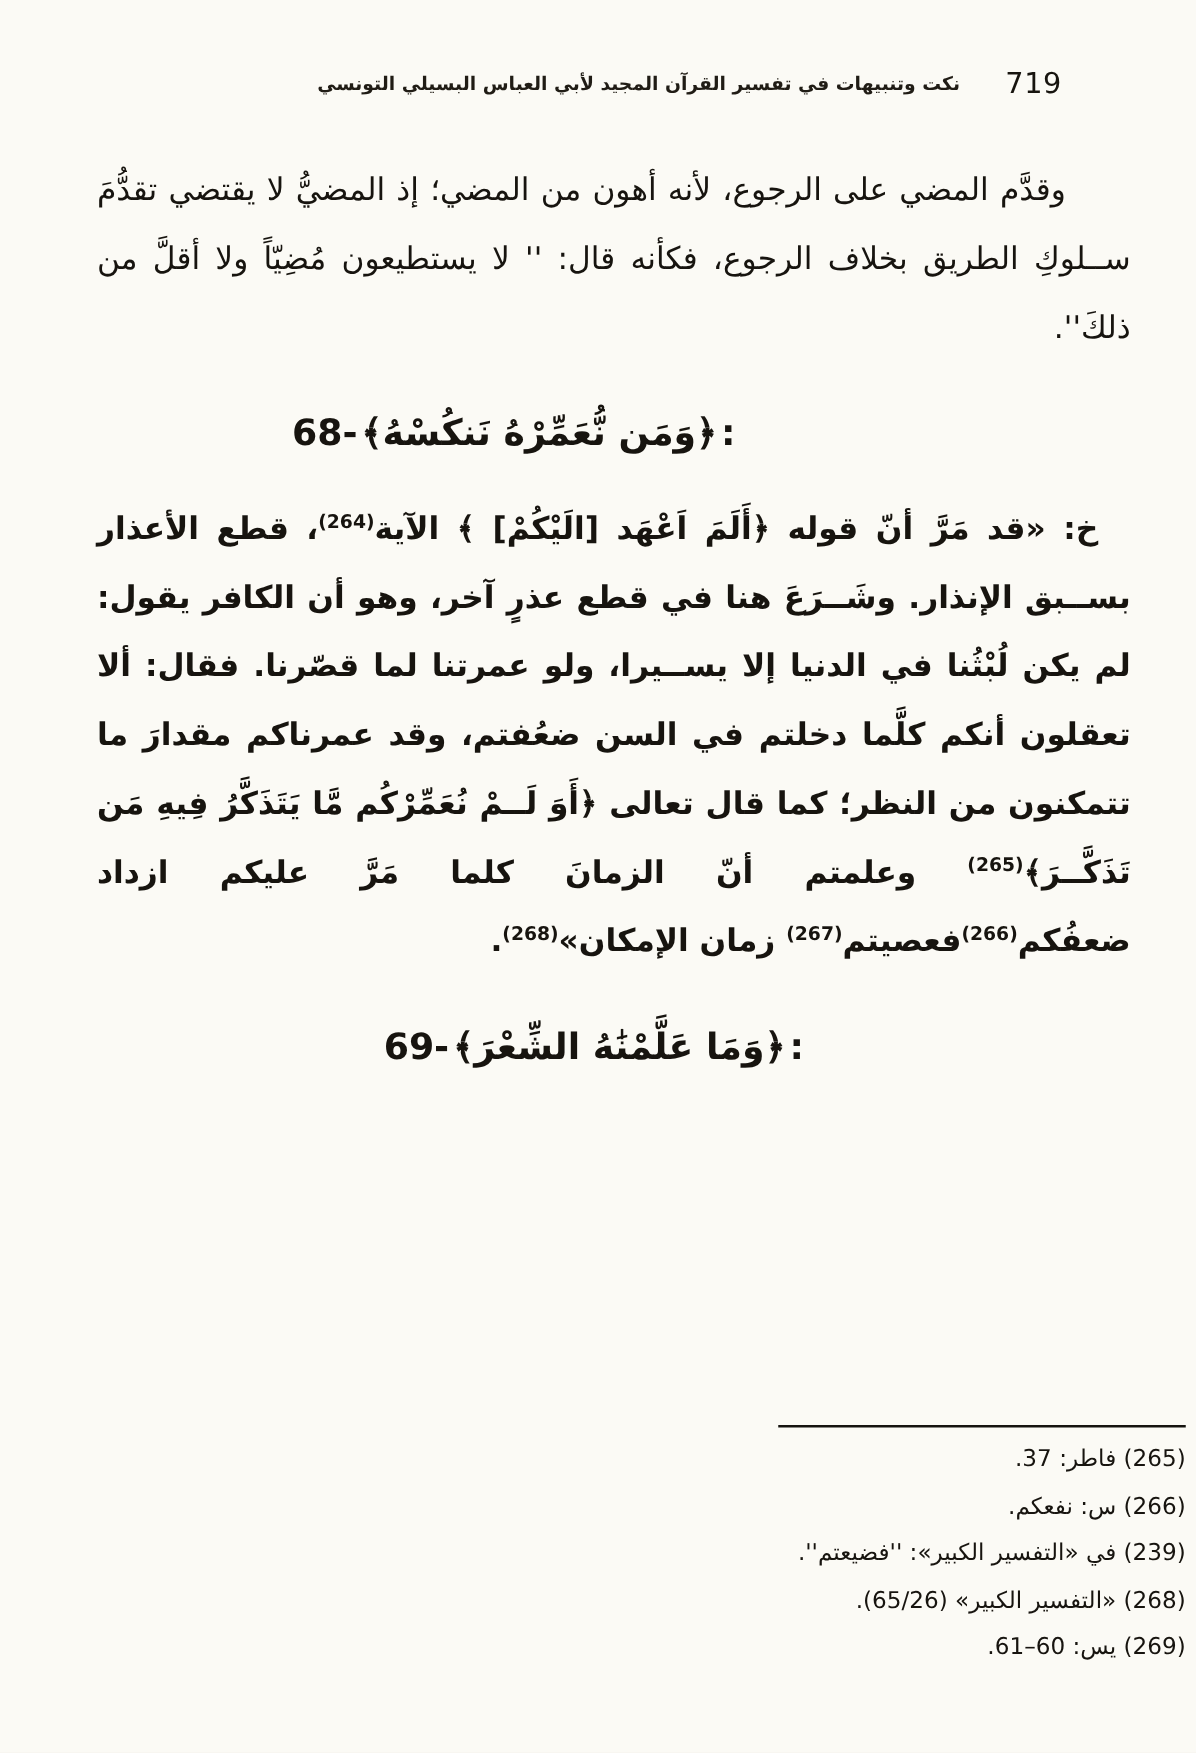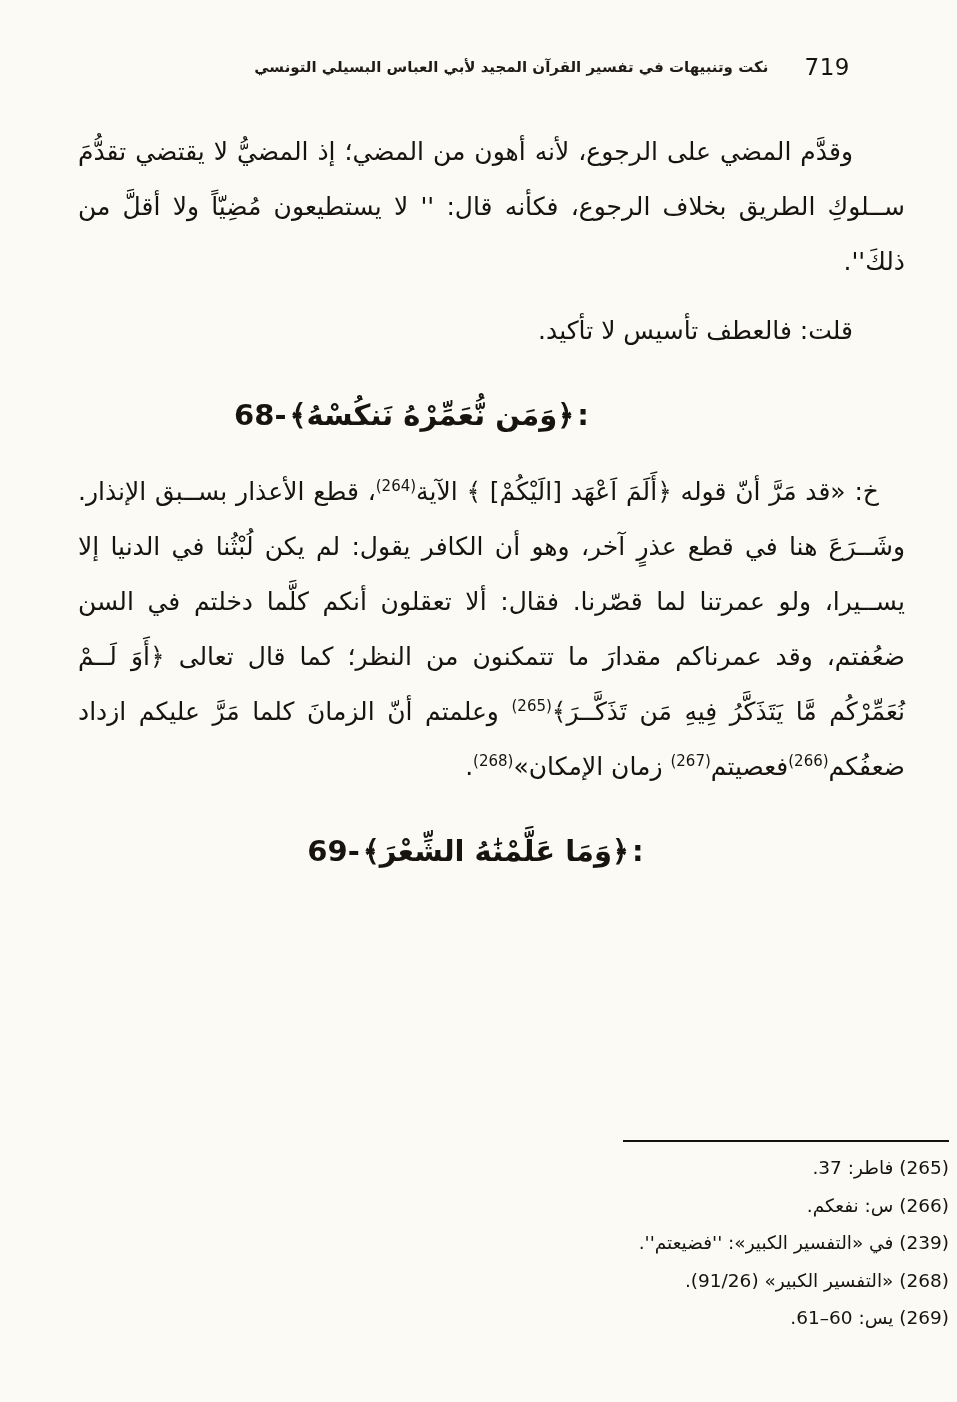--- a/index.html
+++ b/index.html
@@ -48,21 +48,21 @@
     position: absolute;
     top: 124px;
     right: 52px;
     left: 78px;
     font-size: 25px;
     line-height: 55px;
     text-align: justify;
   }
   .para { margin: 0; }
   .indent-lg { text-indent: 52px; }
-  .indent-sm { text-indent: 26px; }
+  .indent-sm { text-indent: 26px; font-weight: bold; }
   .p2 { margin-top: 14px; }
   .verse-heading {
     margin-top: 26px;
     display: flex;
     direction: ltr;
     justify-content: center;
     align-items: baseline;
     font-size: 29px;
     font-weight: 700;
     line-height: 62px;
@@ -110,21 +110,20 @@
 
   <div class="header">
     <div class="page-number">719</div>
     <div class="header-title">نكت وتنبيهات في تفسير القرآن المجيد لأبي العباس البسيلي التونسي</div>
   </div>
 
   <div class="main">
 
     <p class="para indent-lg">وقدَّم المضي على الرجوع، لأنه أهون من المضي؛ إذ المضيُّ لا يقتضي تقدُّمَ ســلوكِ الطريق بخلاف الرجوع، فكأنه قال: '' لا يستطيعون مُضِيّاً ولا أقلَّ من ذلكَ''.</p>
 
-    <p class="para indent-lg p2">قلت: فالعطف تأسيس لا تأكيد.</p>
 
     <div class="verse-heading shift-a">
       <span class="h-num">68-</span>
       <span class="h-verse">﴿وَمَن نُّعَمِّرْهُ نَنكُسْهُ﴾</span>
       <span class="h-colon">:</span>
     </div>
 
     <p class="para indent-sm p3"><span>خ: «قد مَرَّ أنّ قوله ﴿أَلَمَ اَعْهَد [الَيْكُمْ] ﴾ الآية</span><span class="sup">(264)</span><span>، قطع الأعذار بســبق الإنذار. وشَــرَعَ هنا في قطع عذرٍ آخر، وهو أن الكافر يقول: لم يكن لُبْثُنا في الدنيا إلا يســيرا، ولو عمرتنا لما قصّرنا. فقال: ألا تعقلون أنكم كلَّما دخلتم في السن ضعُفتم، وقد عمرناكم مقدارَ ما تتمكنون من النظر؛ كما قال تعالى ﴿أَوَ لَــمْ نُعَمِّرْكُم مَّا يَتَذَكَّرُ فِيهِ مَن تَذَكَّــرَ﴾</span><span class="sup">(265)</span><span> وعلمتم أنّ الزمانَ كلما مَرَّ عليكم ازداد ضعفُكم</span><span class="sup">(266)</span><span>فعصيتم</span><span class="sup">(267)</span><span> زمان الإمكان»</span><span class="sup">(268)</span><span>.</span></p>
 
     <div class="verse-heading shift-b">
@@ -134,17 +133,17 @@
     </div>
 
 
   </div>
 
   <div class="footnotes">
     <div class="fn-rule"></div>
     <div class="fn-line">(265) فاطر: 37.</div>
     <div class="fn-line">(266) س: نفعكم.</div>
     <div class="fn-line">(239) في «التفسير الكبير»: ''فضيعتم''.</div>
-    <div class="fn-line">(268) «التفسير الكبير» (91/26).</div>
+    <div class="fn-line">(268) «التفسير الكبير» (65/26).</div>
     <div class="fn-line">(269) يس: 60–61.</div>
   </div>
 
 </div>
 
 </body></html>

